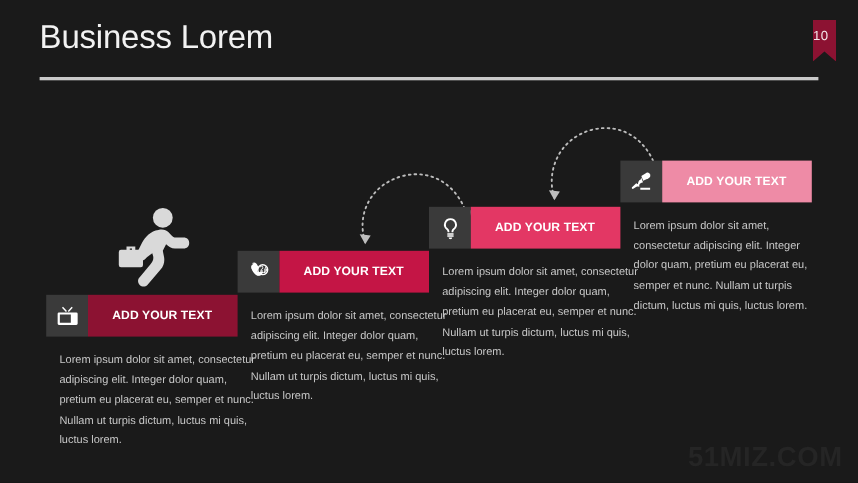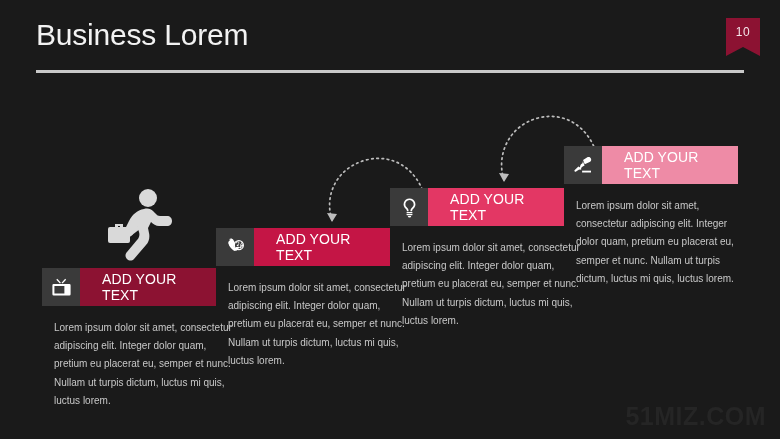--- a/index.html
+++ b/index.html
@@ -35,28 +35,28 @@
     width: 708px;
     height: 3px;
     background: #c9c9c9;
   }
 
   
   #page-badge {
     position: absolute;
     right: 20px;
     top: 18px;
-    width: 34px;
+    width: 21px;
     height: 38px;
     background: #8c1232;
     -webkit-clip-path: polygon(0 0, 100% 0, 100% 100%, 50% 76%, 0 100%);
     clip-path: polygon(0 0, 100% 0, 100% 100%, 50% 76%, 0 100%);
     display: flex;
     align-items: flex-start;
-    justify-content: center;
+    justify-content: flex-start;
   }
   #page-badge .num {
     margin-top: 7px;
     font-size: 12px;
     color: #f4e6ea;
     letter-spacing: .5px;
   }
 
   
   .step {
@@ -76,22 +76,22 @@
     justify-content: center;
   }
   .step-icon svg { display: block; }
   .step-bar {
     flex: 1;
     display: flex;
     align-items: center;
     padding-left: 22px;
   }
   .step-bar .hdr {
-    font-size: 14px;
-    font-weight: normal;
+    font-size: 11px;
+    font-weight: bold;
     color: #ffffff;
     letter-spacing: .1px;
   }
   .step-body {
     margin-top: 13px;
     padding-left: 12px;
     width: 178px;
     font-size: 10px;
     line-height: 1.82;
     color: #c8c8c8;

